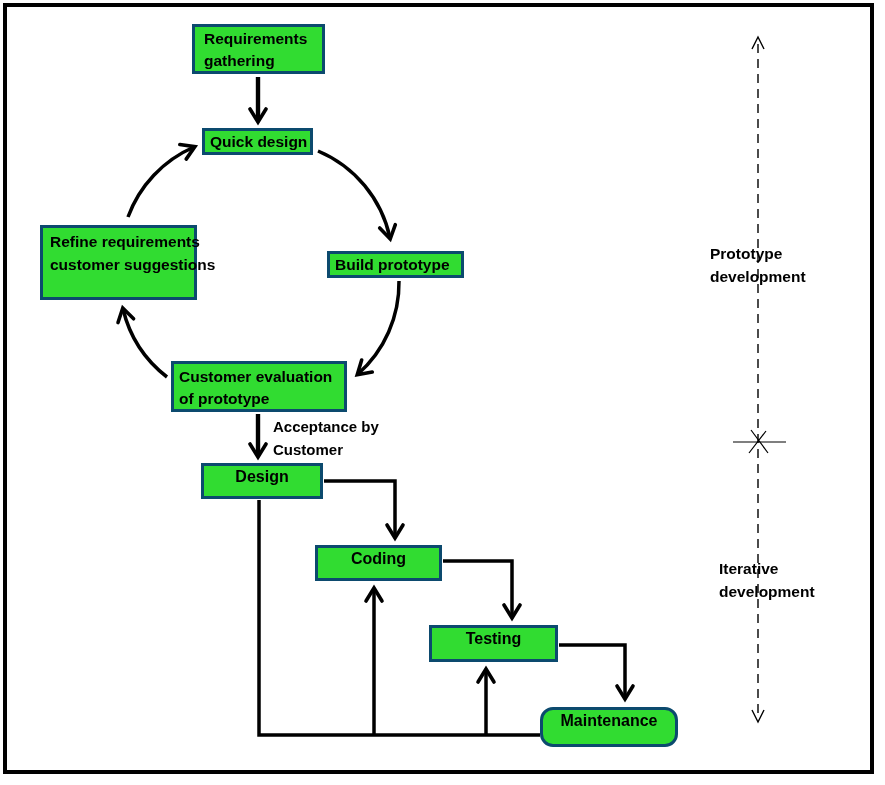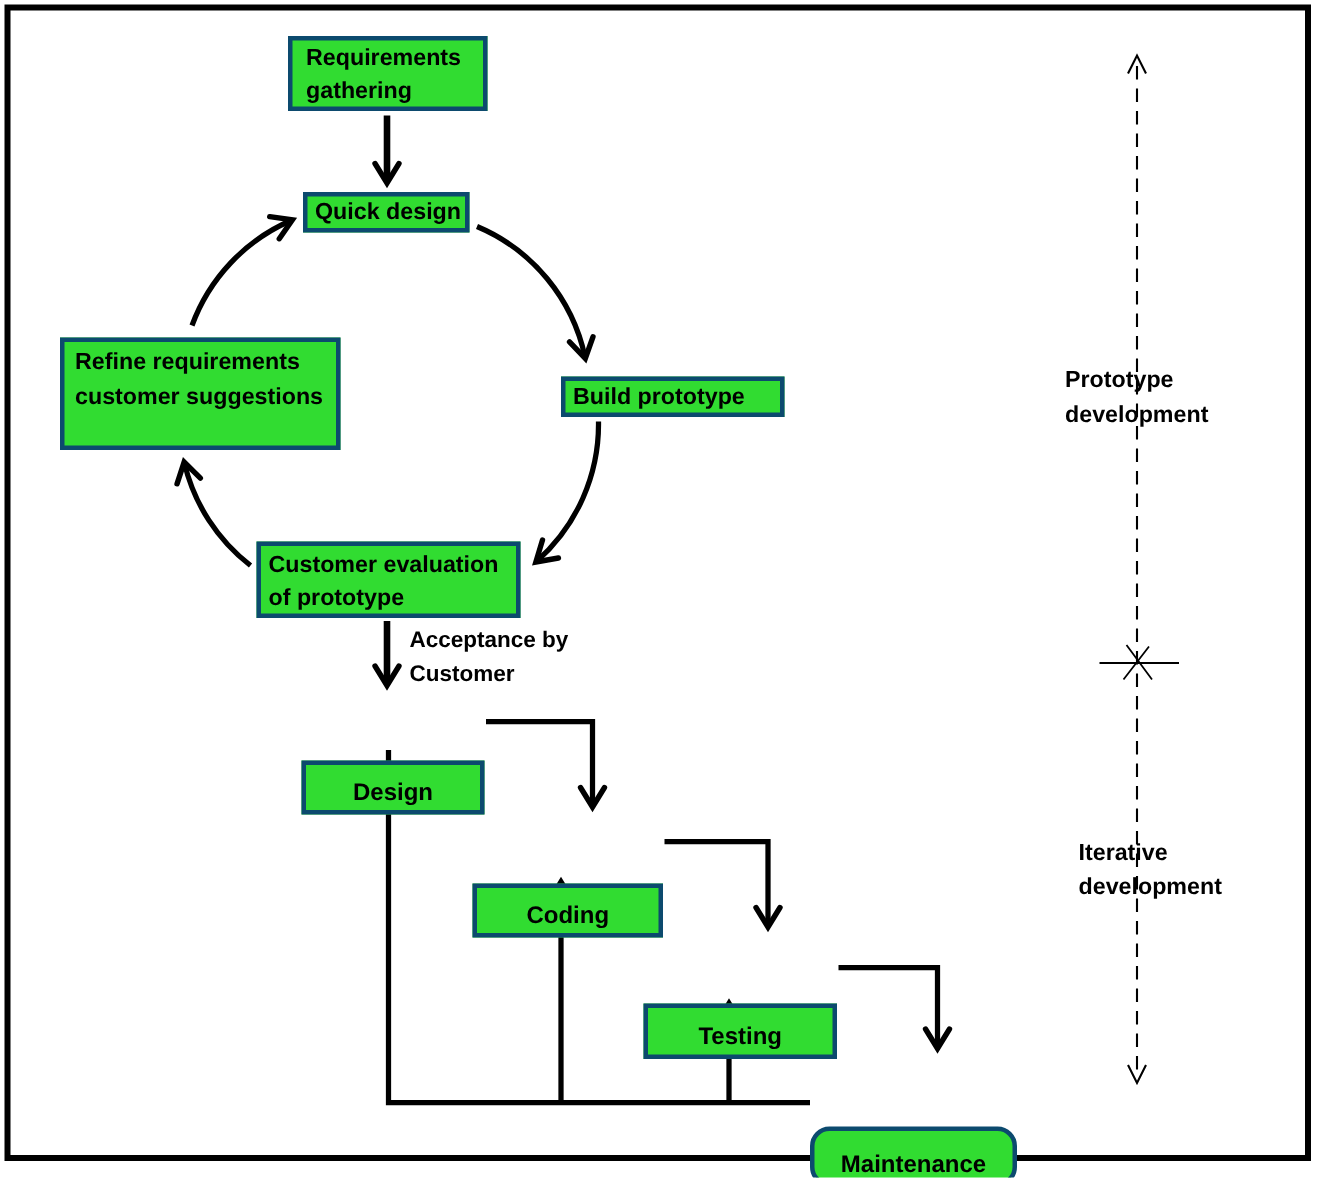--- a/index.html
+++ b/index.html
@@ -4,25 +4,25 @@
 <style>
   html,body{margin:0;padding:0;background:#ffffff;}
   body{width:885px;height:785px;position:relative;overflow:hidden;
        font-family:"Liberation Sans",sans-serif;color:#000;}
   .frame{position:absolute;left:3px;top:3px;width:871px;height:771px;
          border:4px solid #000;box-sizing:border-box;}
   .layer{position:absolute;left:0;top:0;width:885px;height:785px;}
   .box{position:absolute;background:#31DC31;border:3px solid #0c4a6e;
        box-sizing:border-box;font-weight:bold;font-size:15.5px;
        line-height:22px;white-space:nowrap;}
-  .box.center{display:flex;align-items:flex-end;justify-content:center;margin-top:44px;}
+  .box.center{display:flex;align-items:flex-start;justify-content:center;}
   #b-req   {left:192px;top:24px; width:133px;height:50px;padding:1px 0 0 9px;}
   #b-quick {left:202px;top:128px;width:111px;height:27px;line-height:20px;padding:1px 0 0 5px;}
-  #b-refine{left:40px; top:225px;width:187px;height:75px;padding:2px 0 0 7px;line-height:23px;}
-  #b-build {left:327px;top:251px;width:149px;height:27px;line-height:20px;padding:1px 0 0 5px;margin-left:47px;}
+  #b-refine{left:40px; top:225px;width:157px;height:75px;padding:2px 0 0 7px;line-height:23px;}
+  #b-build {left:327px;top:251px;width:137px;height:27px;line-height:20px;padding:1px 0 0 5px;}
   #b-eval  {left:171px;top:361px;width:176px;height:51px;padding:2px 0 0 5px;}
   #b-design{left:201px;top:463px;width:122px;height:36px;font-size:16px;}
   #b-coding{left:315px;top:545px;width:127px;height:36px;font-size:16px;}
   #b-test  {left:429px;top:625px;width:129px;height:37px;font-size:16px;}
   #b-maint {left:540px;top:707px;width:138px;height:40px;font-size:16px;border-radius:13px;}
   .note{position:absolute;font-weight:bold;font-size:15px;line-height:23px;white-space:nowrap;}
   #n-accept {left:273px;top:415px;}
   #n-proto  {left:710px;top:227px;font-size:15.5px;margin-top:15px;}
   #n-iter   {left:719px;top:557px;font-size:15.5px;}
 </style>

